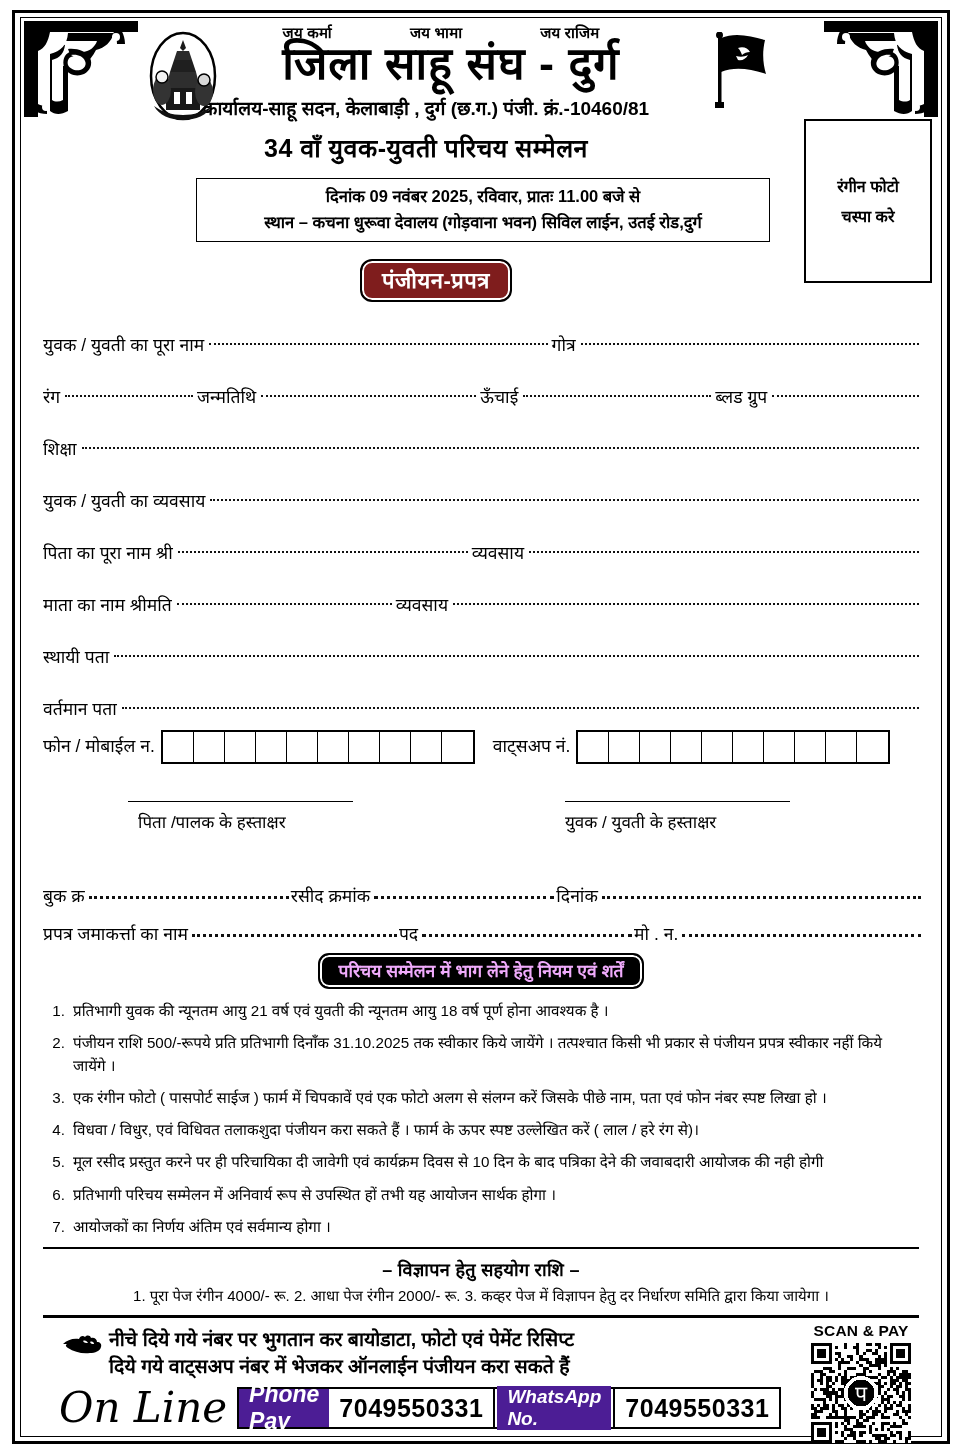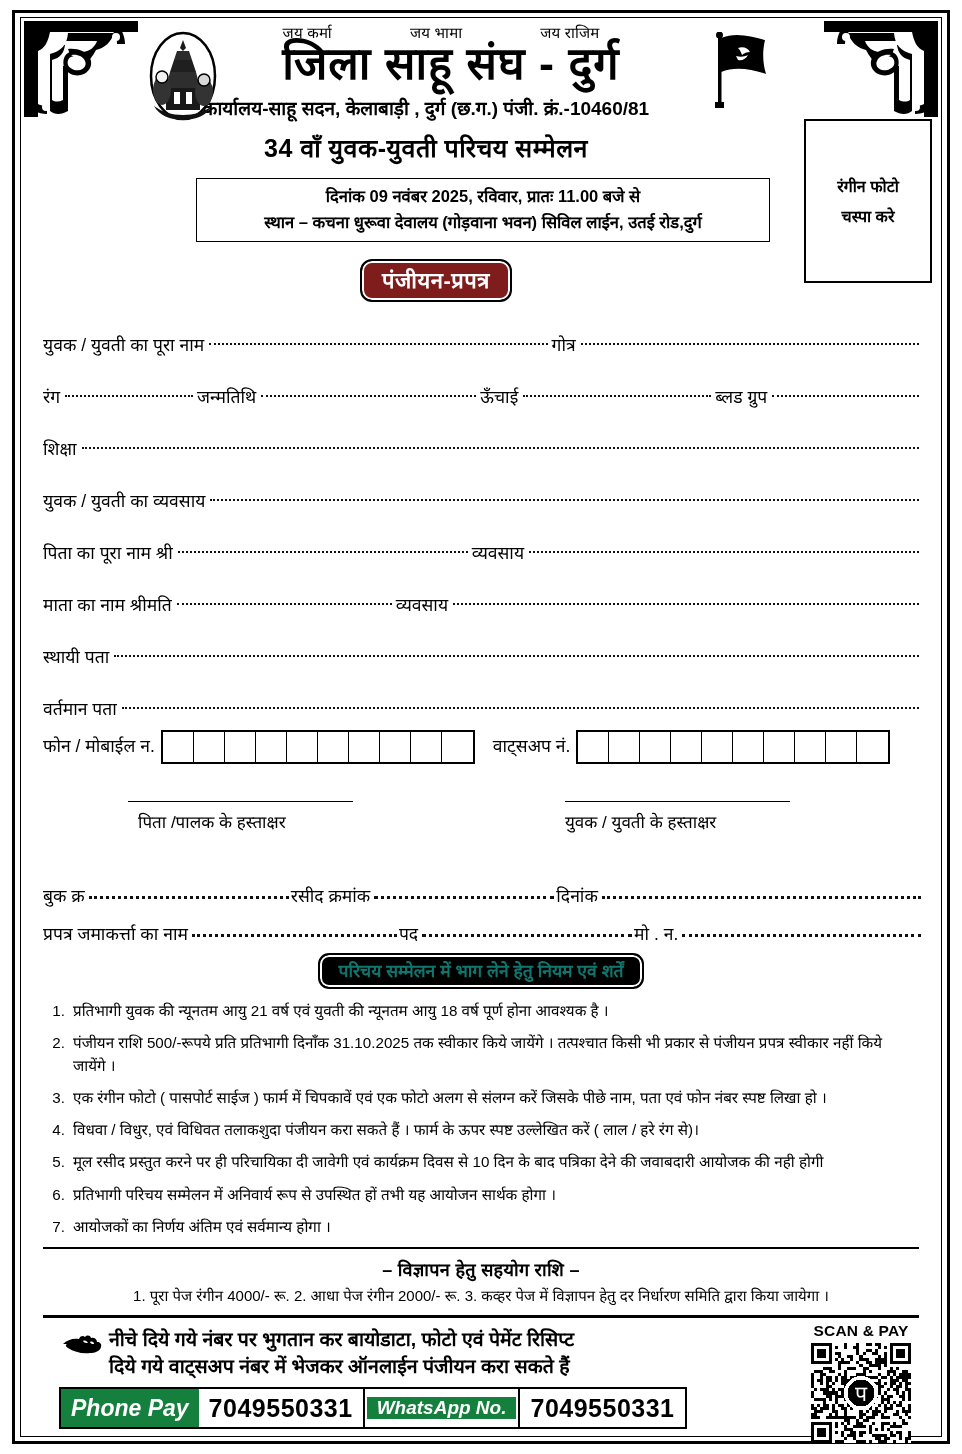--- a/index.html
+++ b/index.html
@@ -31,21 +31,21 @@
   .orn-tl { left: 22px; top: 19px; }
   .orn-tr { right: 22px; top: 19px; transform: scaleX(-1); }
 
   
   .header { position: absolute; left: 26px; top: 22px; right: 26px; }
   .jai-row {
     display: flex; justify-content: center; gap: 78px;
     font-size: 15px; padding-left: 60px; padding-right: 140px;
     letter-spacing: .2px;
   }
-  .jai-row span { font-weight: 400; }
+  .jai-row span { font-weight: 700; }
 
   .logo-emblem {
     position: absolute; left: 118px; top: 8px;
     width: 78px; height: 92px;
   }
   .flag-mark { position: absolute; right: 168px; top: 10px; width: 62px; height: 76px; }
 
   .org-title {
     text-align: center;
     font-size: 45px;
@@ -166,21 +166,21 @@
   .dotrow .lbl { font-size: 17.5px; padding-bottom: 0; }
   .leader {
     border-bottom: 3.2px dotted #111;
     height: 0; margin: 0 2px 6px 4px;
   }
 
   
   .rules-badge {
     margin: 10px auto 0;
     width: fit-content;
-    background: #000; color: #0f766e;
+    background: #000; color: #f0abfc;
     font-size: 17.5px; font-weight: bold;
     padding: 3px 18px 5px;
     border-radius: 11px;
     border: 2px solid #000;
     box-shadow: 0 0 0 2px #fff inset;
   }
   .rules { padding: 10px 22px 0 22px; }
   .rule {
     display: flex;
     font-size: 15.2px;
@@ -222,21 +222,21 @@
     line-height: 1;
     padding-right: 10px;
     white-space: nowrap;
   }
   .paychip {
     display: flex; align-items: stretch;
     border: 2.5px solid #000;
     height: 42px;
   }
   .paychip .tag {
-    background: #15803d; color: #fff;
+    background: #4c1d95; color: #fff;
     font-size: 23px; font-weight: bold;
     padding: 0 10px;
     display: flex; align-items: center;
     font-style: italic;
   }
   .paychip .tag.small { font-size: 19px; }
   .paychip .num {
     font-size: 25px; font-weight: bold;
     padding: 0 10px;
     display: flex; align-items: center;
@@ -481,20 +481,21 @@
       <svg class="hand-icon" viewBox="0 0 44 22">
         <path fill="#000" d="M2 10c4-4 10-6 16-5 1-3 4-4 6-2 2-2 5-2 6 1 3-1 6 1 6 4 3 0 5 2 4 5-1 4-6 6-11 6-8 1-16-1-22-5-2-1-3-3-1-4z"></path>
         <path fill="#fff" d="M22 7c2-1 4 0 5 2-2 0-4 0-5-2zM29 8c2-1 4 0 4 2-2 0-3 0-4-2z"></path>
       </svg>
       <div class="foot-text">
         <div>नीचे दिये गये नंबर पर भुगतान कर बायोडाटा, फोटो एवं पेमेंट रिसिप्ट</div>
         <div>दिये गये वाट्सअप नंबर में भेजकर ऑनलाईन पंजीयन करा सकते हैं</div>
       </div>
 
       <div class="paybar">
+        <span class="online-script">On Line</span>
         <span class="paychip">
           <span class="tag">Phone Pay</span>
           <span class="num">7049550331</span>
           <span class="tagwrap">
             <span class="tag small">WhatsApp No.</span>
           </span>
           <span class="num">7049550331</span>
         </span>
       </div>
 

